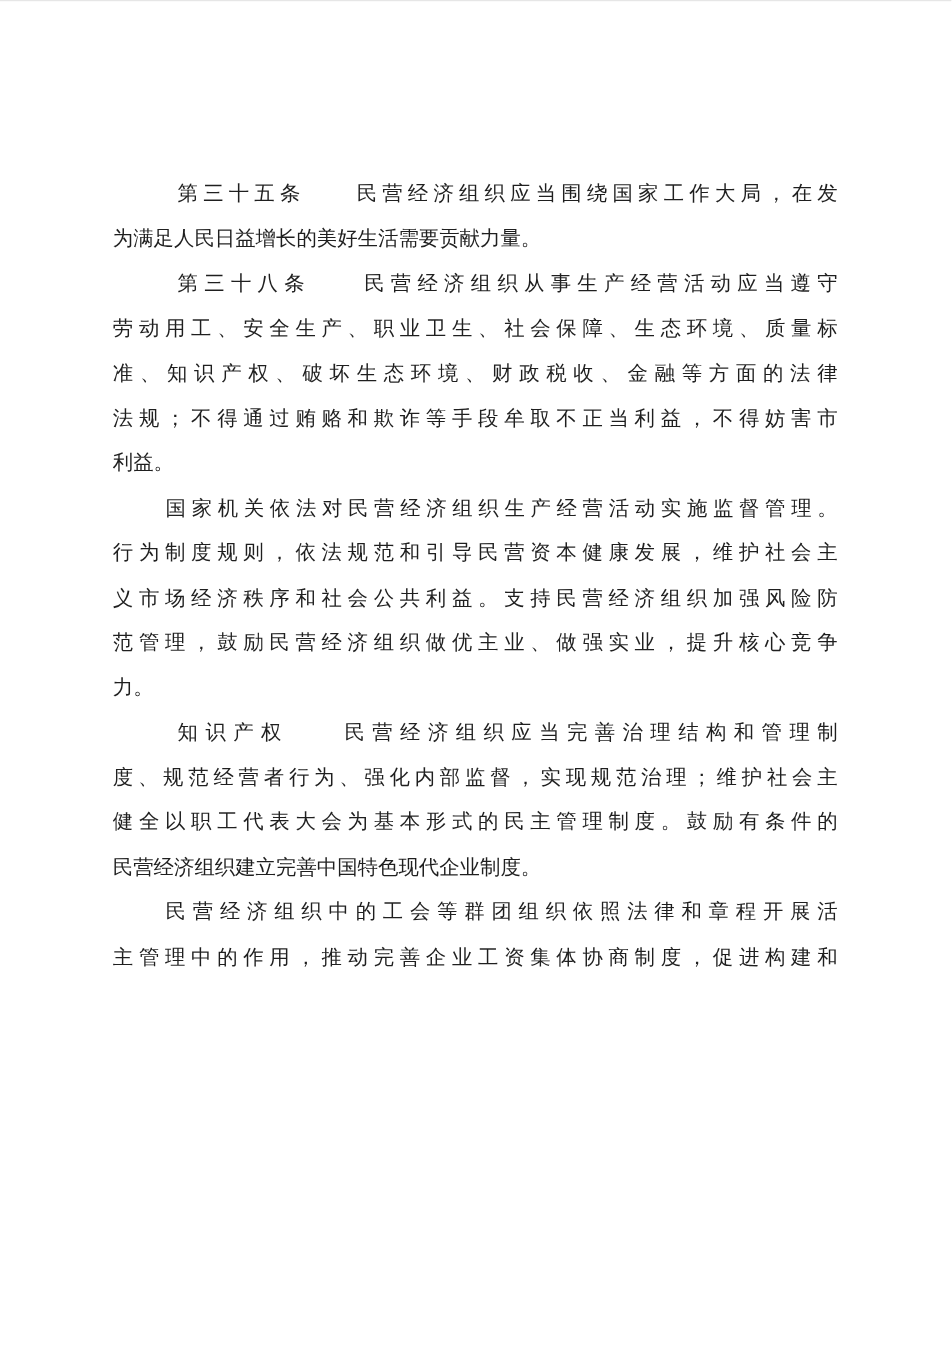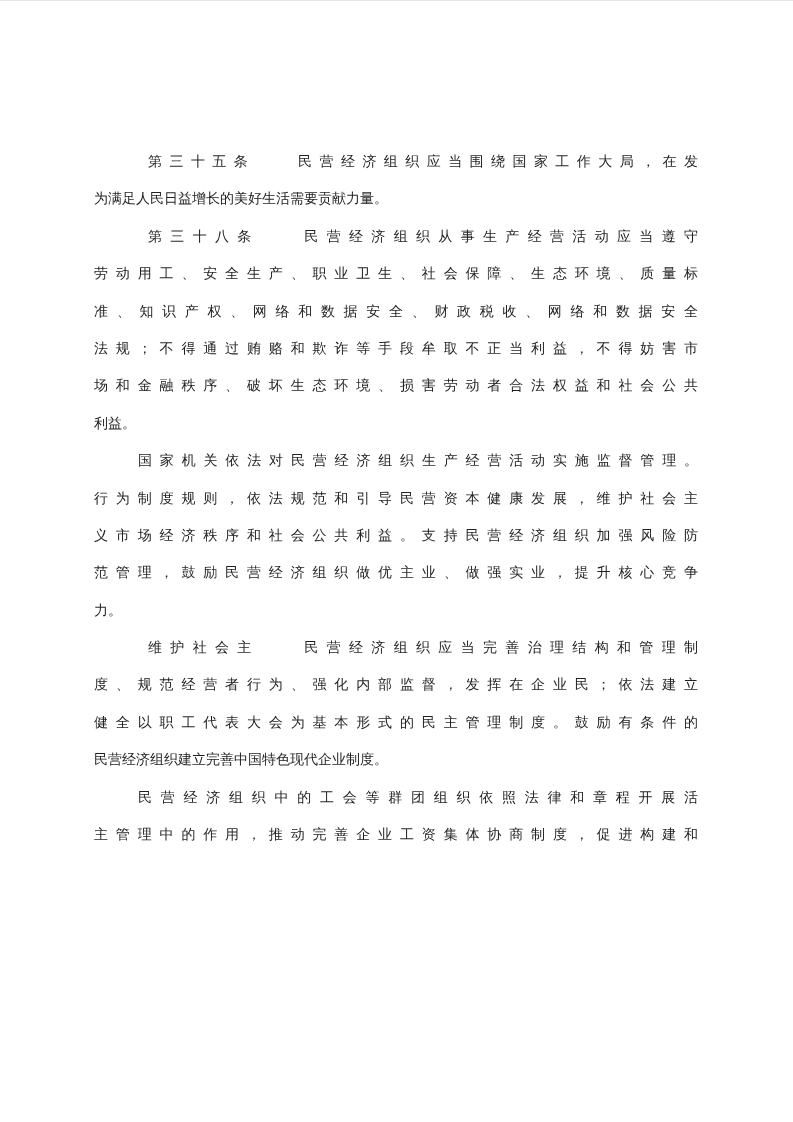--- a/index.html
+++ b/index.html
@@ -11,21 +11,21 @@
     border-top: 1px solid #e6e6e6;
     overflow: hidden;
     font-family: "Liberation Serif", serif;
     color: #1f1f1f;
   }
   .textblock {
     position: absolute;
     left: 94px;
     top: 142px;
     width: 604px;
-    font-size: 14px;
+    font-size: 17px;
   }
   .para { margin: 0; padding: 0; }
   .line {
     height: 37.4px;
     line-height: 37.4px;
     overflow: hidden;
     text-align: justify;
     text-align-last: justify;
     white-space: normal;
   }
@@ -43,37 +43,36 @@
 
 <div class="page">
   <div class="textblock">
       <div class="para article">
         <div class="line first"><span class="label">第三十五条</span><span class="gap"></span><span>民营经济组织应当围绕国家工作大局，在发</span></div>
         <div class="line end">为满足人民日益增长的美好生活需要贡献力量。</div>
       </div>
       <div class="para article">
         <div class="line first"><span class="label">第三十八条</span><span class="gap"></span><span>民营经济组织从事生产经营活动应当遵守</span></div>
         <div class="line">劳动用工、安全生产、职业卫生、社会保障、生态环境、质量标</div>
-        <div class="line">准、知识产权、网络和数据安全、财政税收、网络和数据安全</div>
+        <div class="line">准、知识产权、破坏生态环境、财政税收、金融等方面的法律</div>
         <div class="line">法规；不得通过贿赂和欺诈等手段牟取不正当利益，不得妨害市</div>
-        <div class="line">场和金融秩序、破坏生态环境、损害劳动者合法权益和社会公共</div>
         <div class="line end">利益。</div>
       </div>
       <div class="para plain">
         <div class="line first">国家机关依法对民营经济组织生产经营活动实施监督管理。</div>
       </div>
       <div class="para article">
         <div class="line">行为制度规则，依法规范和引导民营资本健康发展，维护社会主</div>
         <div class="line">义市场经济秩序和社会公共利益。支持民营经济组织加强风险防</div>
         <div class="line">范管理，鼓励民营经济组织做优主业、做强实业，提升核心竞争</div>
         <div class="line end">力。</div>
       </div>
       <div class="para article">
-        <div class="line first"><span class="label">维护社会主</span><span class="gap"></span><span>民营经济组织应当完善治理结构和管理制</span></div>
-        <div class="line">度、规范经营者行为、强化内部监督，发挥在企业民；依法建立</div>
+        <div class="line first"><span class="label">知识产权</span><span class="gap"></span><span>民营经济组织应当完善治理结构和管理制</span></div>
+        <div class="line">度、规范经营者行为、强化内部监督，实现规范治理；维护社会主</div>
         <div class="line">健全以职工代表大会为基本形式的民主管理制度。鼓励有条件的</div>
         <div class="line end">民营经济组织建立完善中国特色现代企业制度。</div>
       </div>
       <div class="para plain">
         <div class="line first">民营经济组织中的工会等群团组织依照法律和章程开展活</div>
         <div class="line">主管理中的作用，推动完善企业工资集体协商制度，促进构建和</div>
       </div>
     </div>
 </div>
 

